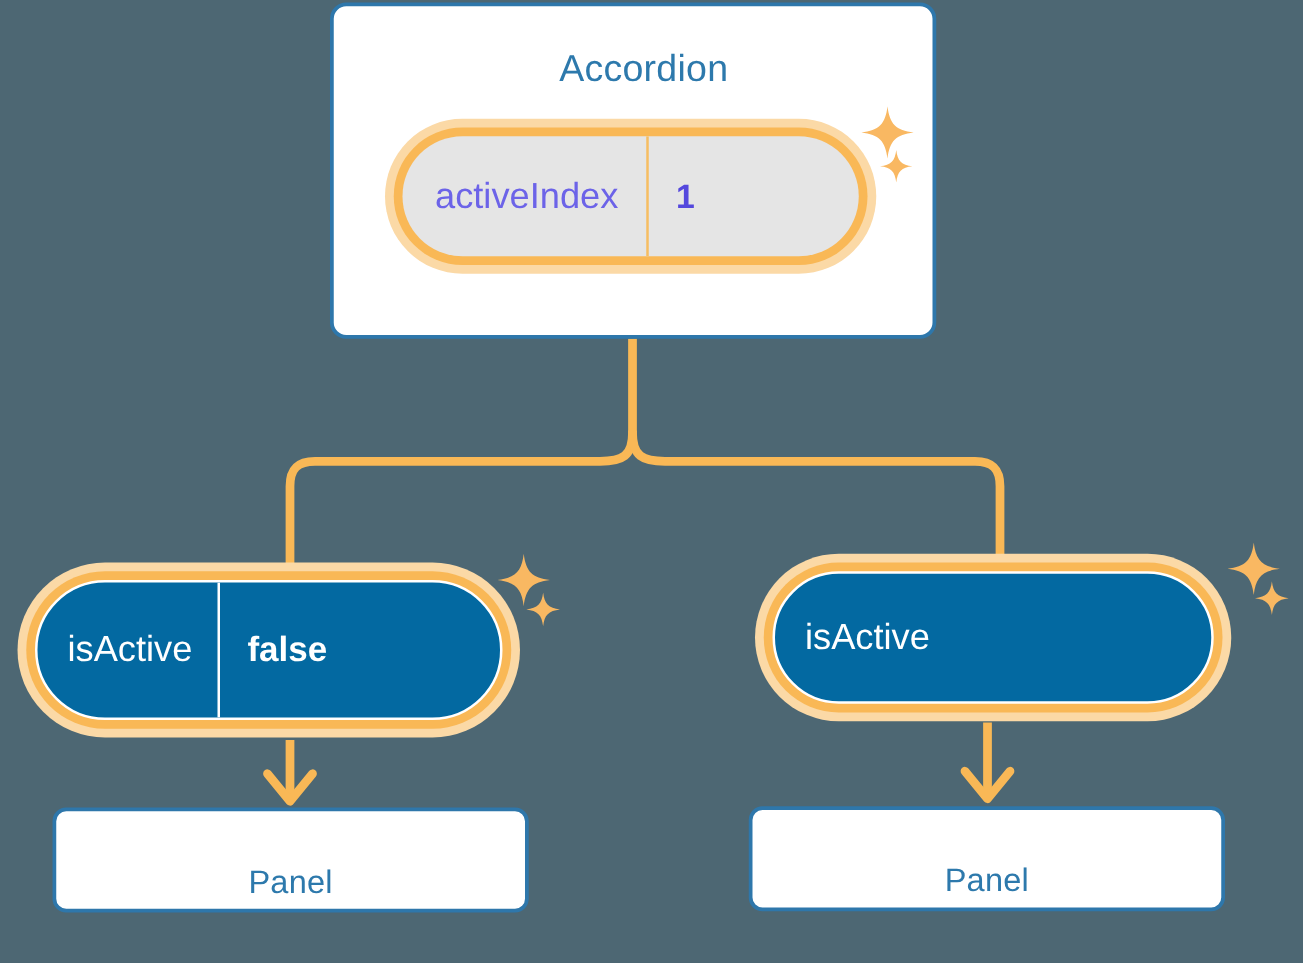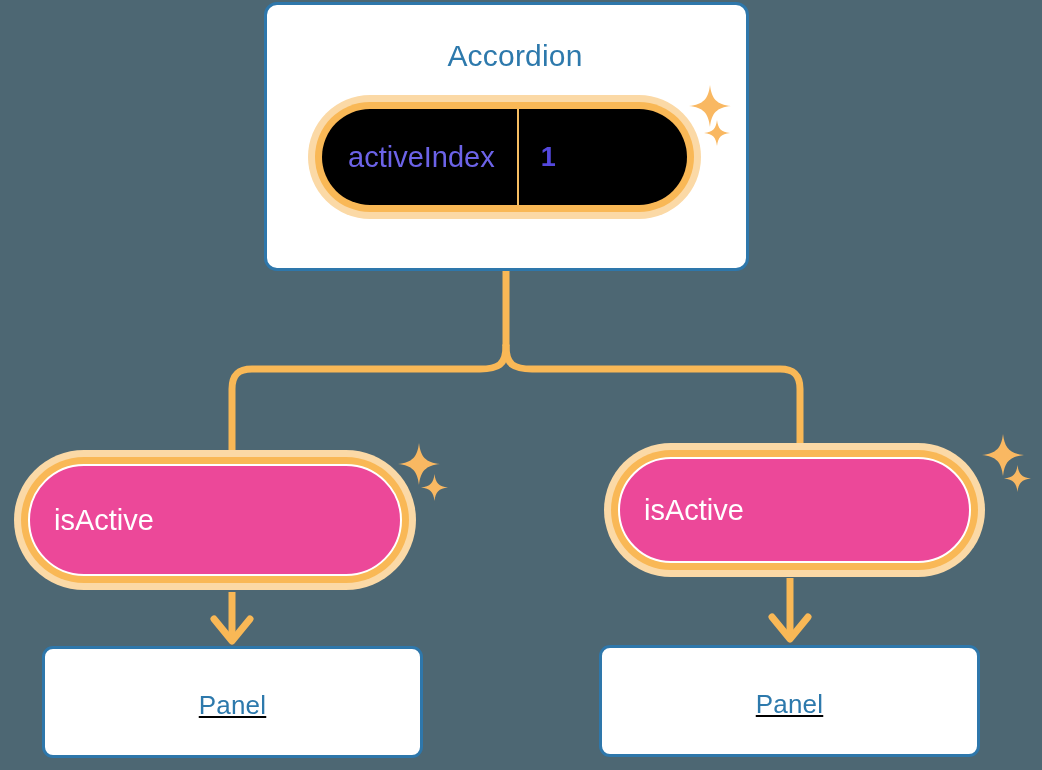--- a/index.html
+++ b/index.html
@@ -55,23 +55,22 @@
     height: 269px;
   }
   #accordion-card .card-title {
     margin-top: 34px;
     padding-left: 17px;
   }
 
   
   .panel-card {
     width: 381px;
-    height: 112px;
+    height: 84px;
     border-radius: 11px;
-    text-decoration: underline;
   }
   #panel-left  { left: 42px;  top: 646px; }
   #panel-right { left: 599px; top: 645px; }
   .panel-card .card-title {
     font-size: 26px;
     line-height: 112px;
     margin: 0;
   }
 
   
@@ -104,38 +103,38 @@
   }
   .pill-key, .pill-val {
     display: flex;
     align-items: center;
     justify-content: center;
     white-space: nowrap;
     box-sizing: border-box;
   }
 
   
-  .pill--light .pill-body { background: #000000; text-align: right; }
+  .pill--light .pill-body { background: #e5e5e5; text-align: right; }
   .pill--light .pill-key {
     color: #6c63e8;
     font-size: 29px;
     font-weight: 400;
     padding: 0 22px 0 26px;
   }
   .pill--light .pill-val {
     color: #5448dd;
     font-size: 27px;
     font-weight: 700;
     padding: 0 26px 0 22px;
     border-left: 2px solid #f6bd62;
   }
 
   
   .pill--solid .pill-body {
-    background: #ec4899;
+    background: #0369a1;
     border: 2px solid #ffffff;
   }
   .pill--solid .pill-key {
     color: #ffffff;
     font-size: 29px;
     font-weight: 400;
     padding: 0 20px 0 24px;
   }
   .pill--solid .pill-val {
     color: #ffffff;
@@ -221,20 +220,21 @@
   <div id="sparkle-top-small" class="sparkle">
     <svg width="26" height="26" viewBox="0 0 100 100">
       <path d="M50 0 C54 34 66 46 100 50 C66 54 54 66 50 100 C46 66 34 54 0 50 C34 46 46 34 50 0 Z" fill="#f9b862"></path>
     </svg>
   </div>
 
   <div id="pill-isactive-false" class="pill pill--solid">
     <div class="pill-ring">
       <div class="pill-body">
         <div class="pill-key">isActive</div>
+        <div class="pill-val">false</div>
       </div>
     </div>
   </div>
 
   <div id="sparkle-left-big" class="sparkle">
     <svg width="42" height="42" viewBox="0 0 100 100">
       <path d="M50 0 C54 34 66 46 100 50 C66 54 54 66 50 100 C46 66 34 54 0 50 C34 46 46 34 50 0 Z" fill="#f9b862"></path>
     </svg>
   </div>
   <div id="sparkle-left-small" class="sparkle">

